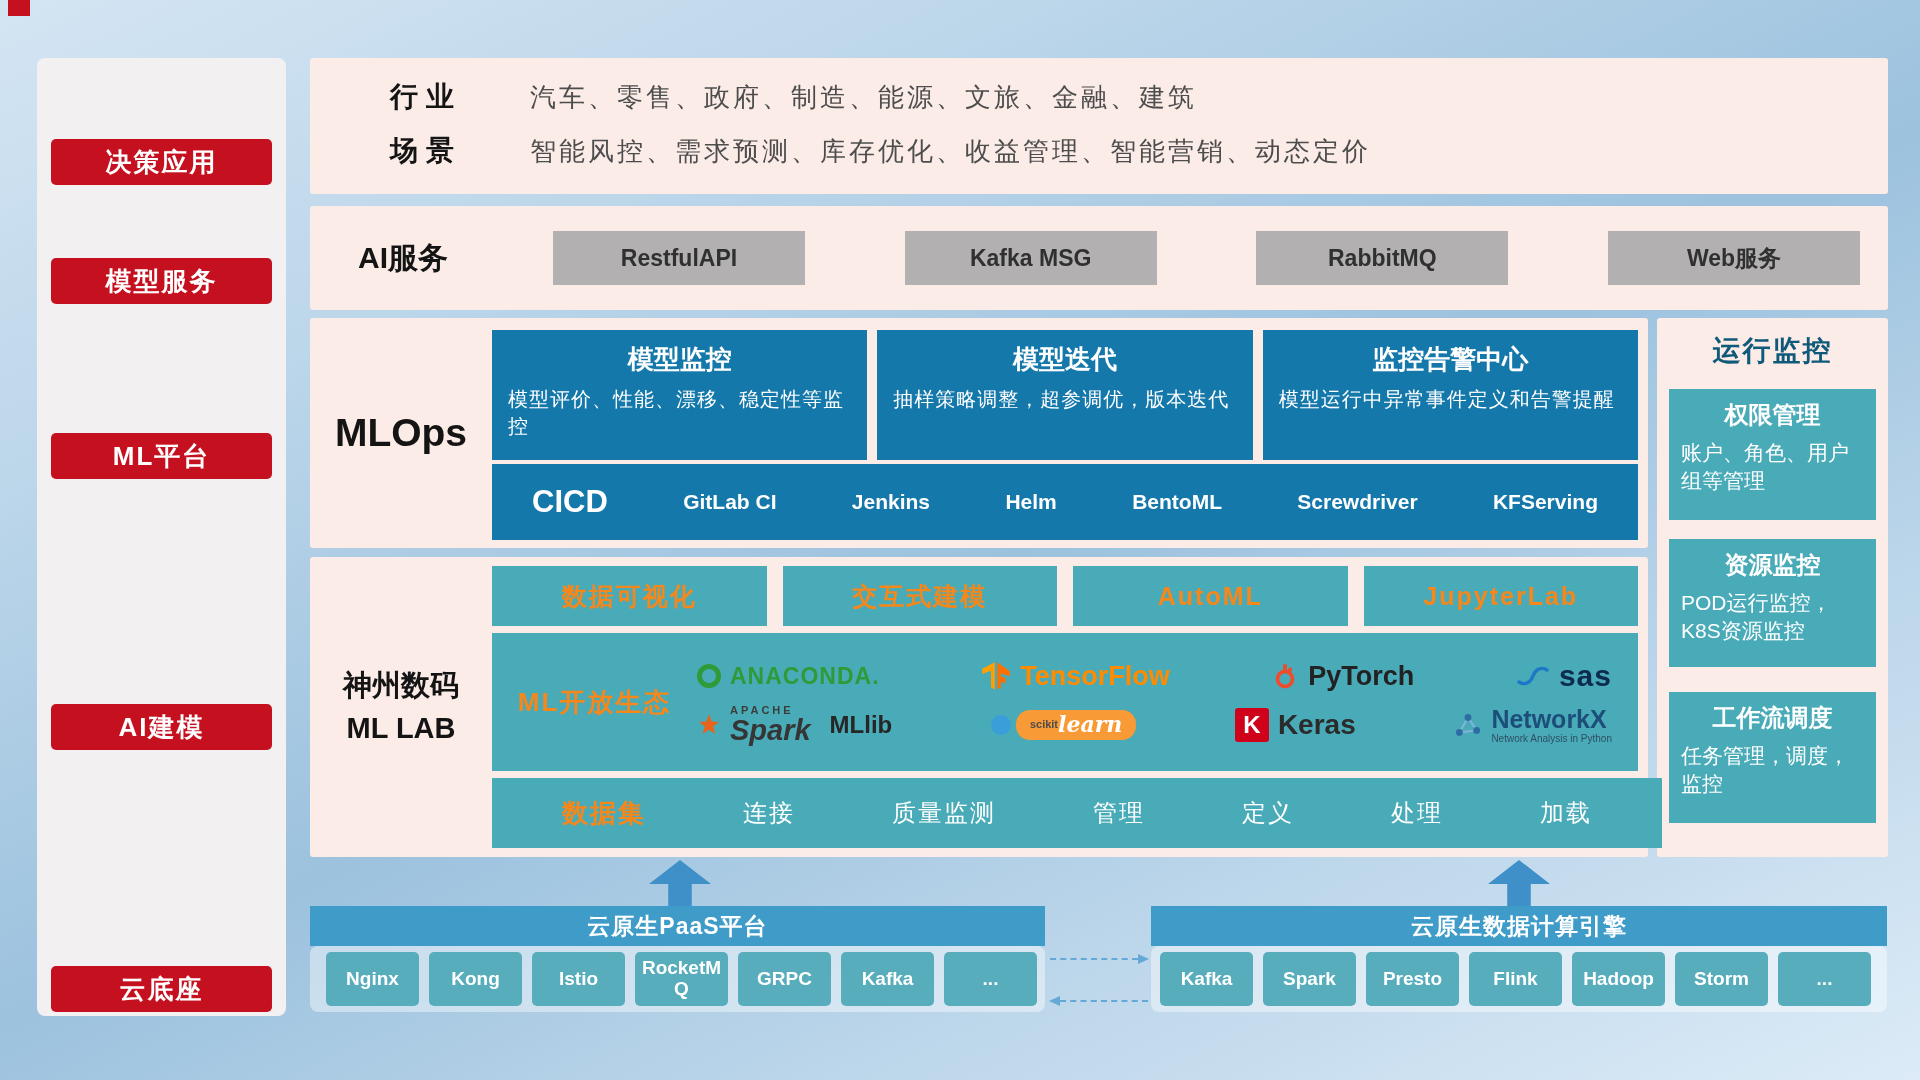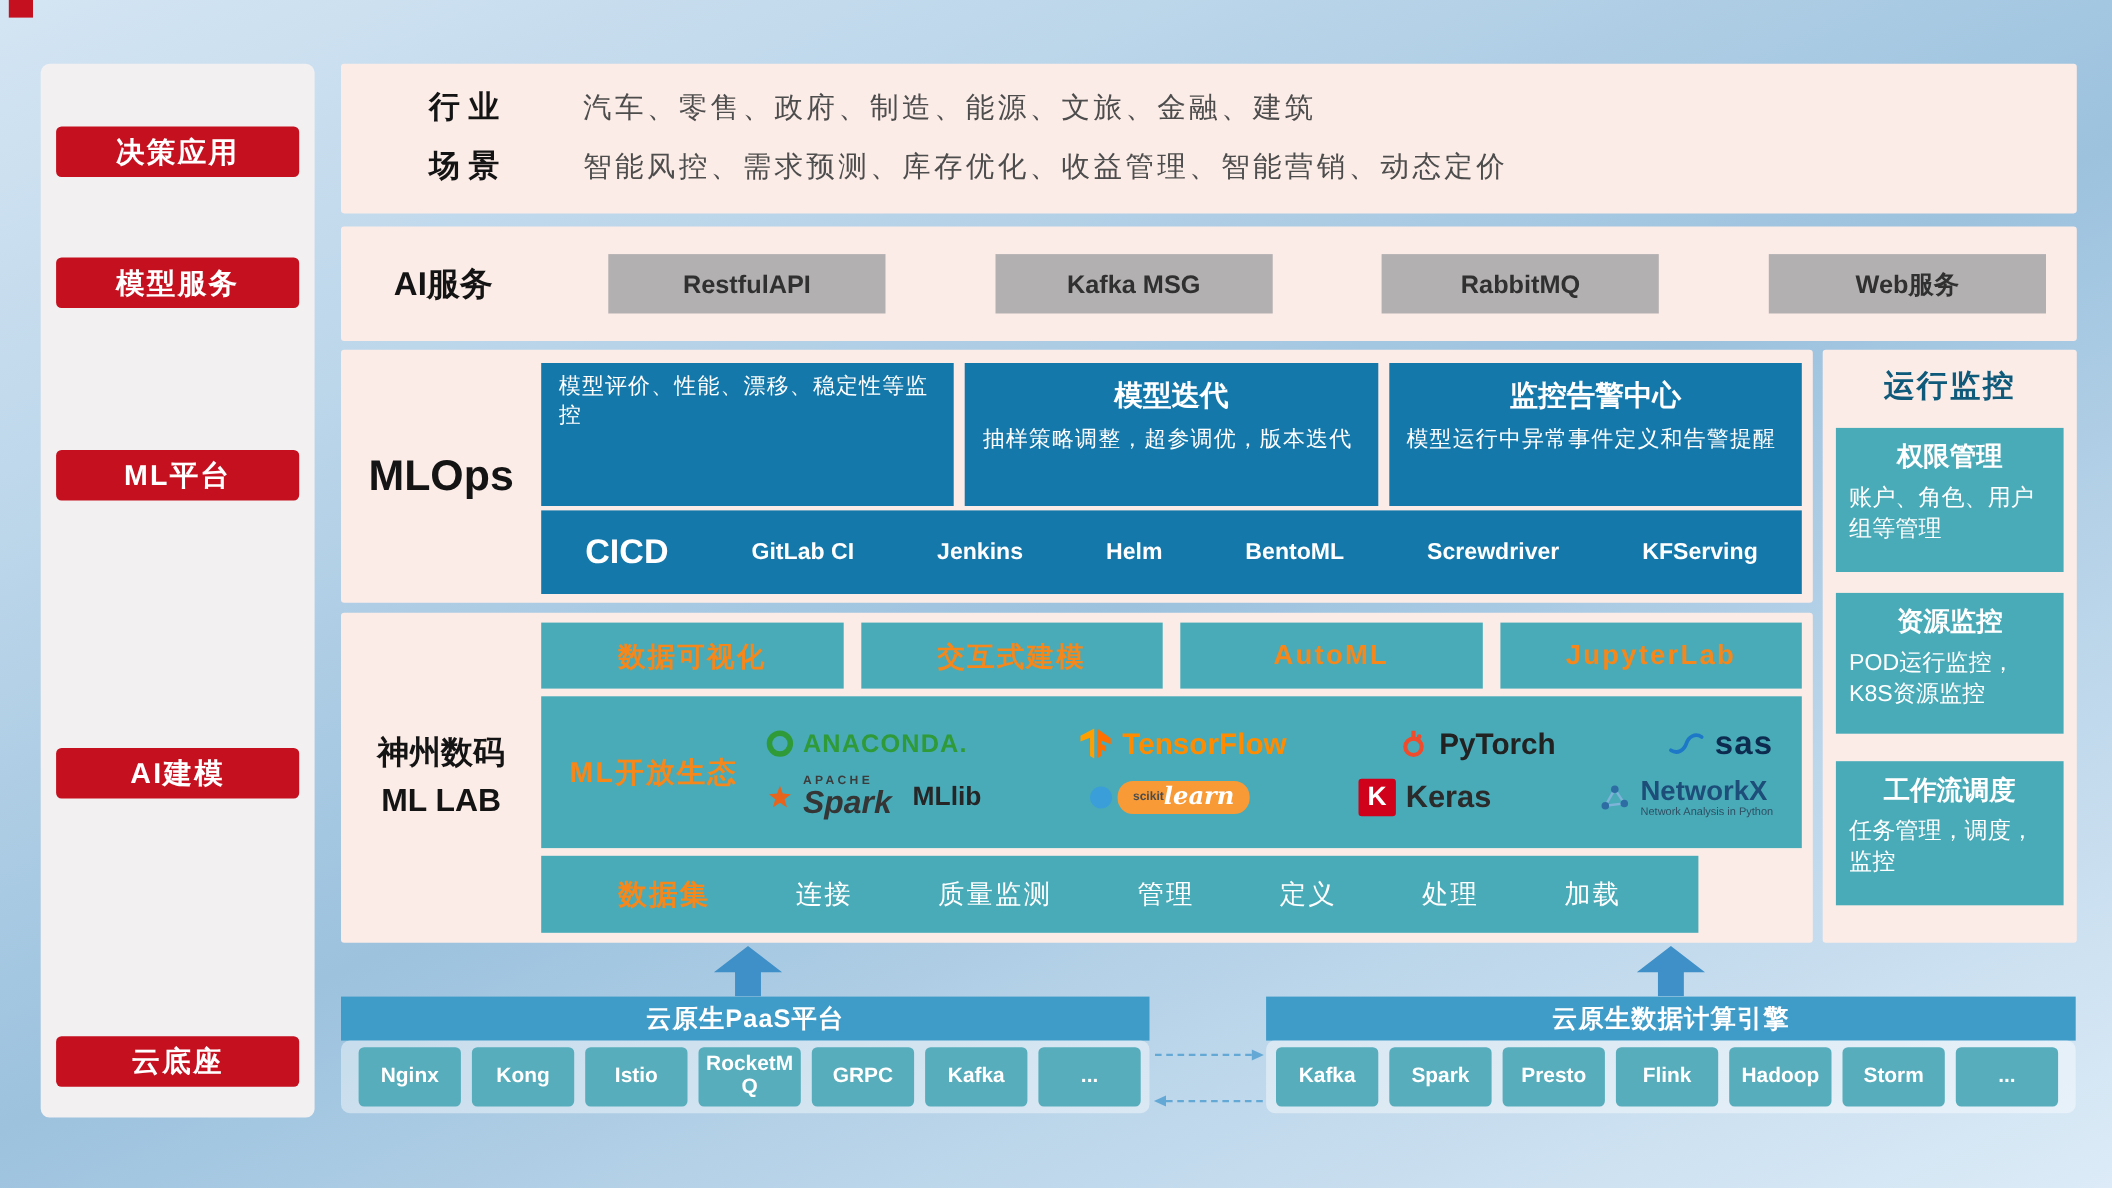--- a/index.html
+++ b/index.html
@@ -9,21 +9,21 @@
   .stage { position:relative; width:1920px; height:1080px; overflow:hidden;
     background:linear-gradient(155deg,#d4e5f3 0%,#bcd6ea 25%,#9cc2de 52%,#b9d4e9 72%,#dcebf7 100%); }
 
   .corner-mark { position:absolute; left:8px; top:0; width:22px; height:16px; background:#c5101f; }
 
   
   .sidebar { position:absolute; left:37px; top:58px; width:249px; height:958px;
     background:#f2f0f1; border-radius:8px; }
   .side-btn { position:absolute; left:14px; width:221px; height:46px; background:#c5101f;
     color:#fff; font-size:26px; font-weight:bold; letter-spacing:2px; border-radius:5px;
-    display:flex; align-items:center; justify-content:center; }
+    display:flex; align-items:center; justify-content:center;margin-top:24px; }
 
   
   .panel { position:absolute; background:#fcece7; border-radius:3px; }
 
   
   .row1 { left:310px; top:58px; width:1578px; height:136px; padding:12px 0 0 48px; }
   .info-line { display:flex; align-items:center; height:54px;margin-left:32px; }
   .info-label { width:140px; font-size:28px; font-weight:bold; color:#141414; letter-spacing:8px; }
   .info-value { font-size:26px; color:#4d4d4d; letter-spacing:3px; }
 
@@ -92,21 +92,21 @@
   .skl-sup { font-size:11px; color:#4c4c4c; font-weight:bold; }
   .skl-text { font-family:"DejaVu Serif",serif; font-style:italic; font-weight:bold;
     color:#fff; font-size:22px; }
   .keras-badge { width:34px; height:34px; background:#d0021b; color:#fff; border-radius:3px;
     display:flex; align-items:center; justify-content:center; font-size:24px; font-weight:bold; }
   .keras-text { font-size:28px; font-weight:bold; color:#2b2b2b; }
   .nx-stack { display:flex; flex-direction:column; line-height:1.1; }
   .nx-text { font-size:25px; font-weight:bold; color:#1d4e79; }
   .nx-sub { font-size:10px; color:#2f4f63; }
 
-  .dataset-bar { position:absolute; left:182px; top:221px; width:1052px; height:70px;
+  .dataset-bar { position:absolute; left:182px; top:221px; width:1170px; height:70px;
     background:#49abb8; display:flex; align-items:center; justify-content:space-between;
     padding:0 70px; }
   .ds-label { color:#f5871b; font-size:26px; font-weight:bold; letter-spacing:2px; }
   .ds-item { color:#fff; font-size:24px; letter-spacing:2px; }
 
   
   .up-arrow { position:absolute; width:62px; height:46px; background:#3f90c8;
     clip-path:polygon(50% 0,100% 52%,69% 52%,69% 100%,31% 100%,31% 52%,0 52%); }
   .ua-left  { left:649px;  top:860px; }
   .ua-right { left:1488px; top:860px; }
@@ -170,20 +170,21 @@
       <div class="gray-btn">Kafka MSG</div>
       <div class="gray-btn">RabbitMQ</div>
       <div class="gray-btn">Web服务</div>
     </div>
   </div>
 
   <div class="panel row3">
     <div class="mlops-label">MLOps</div>
     <div class="mlops-cards">
       <div class="mlops-card">
+        <div class="ct">模型监控</div>
         <div class="cd">模型评价、性能、漂移、稳定性等监控</div>
       </div>
       <div class="mlops-card">
         <div class="ct">模型迭代</div>
         <div class="cd">抽样策略调整，超参调优，版本迭代</div>
       </div>
       <div class="mlops-card">
         <div class="ct">监控告警中心</div>
         <div class="cd">模型运行中异常事件定义和告警提醒</div>
       </div>

